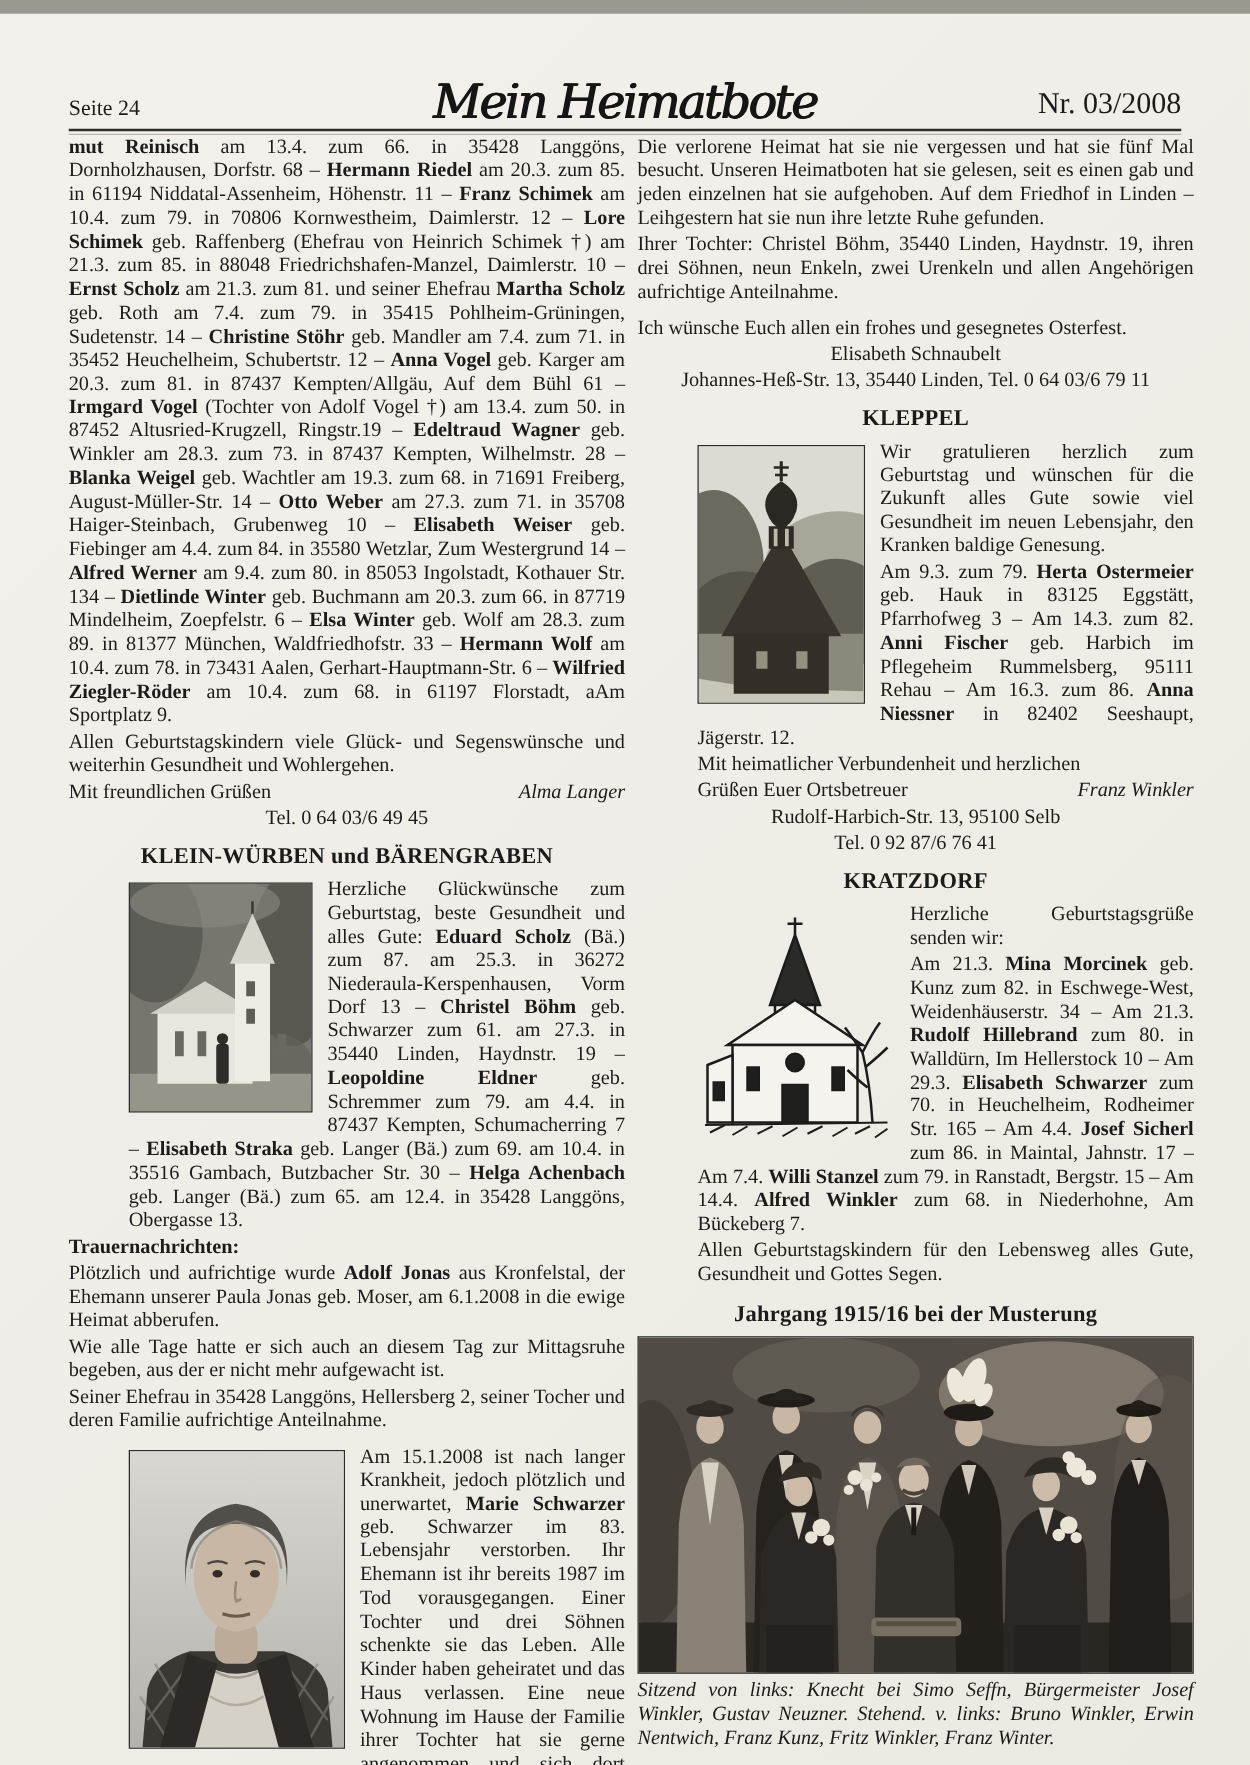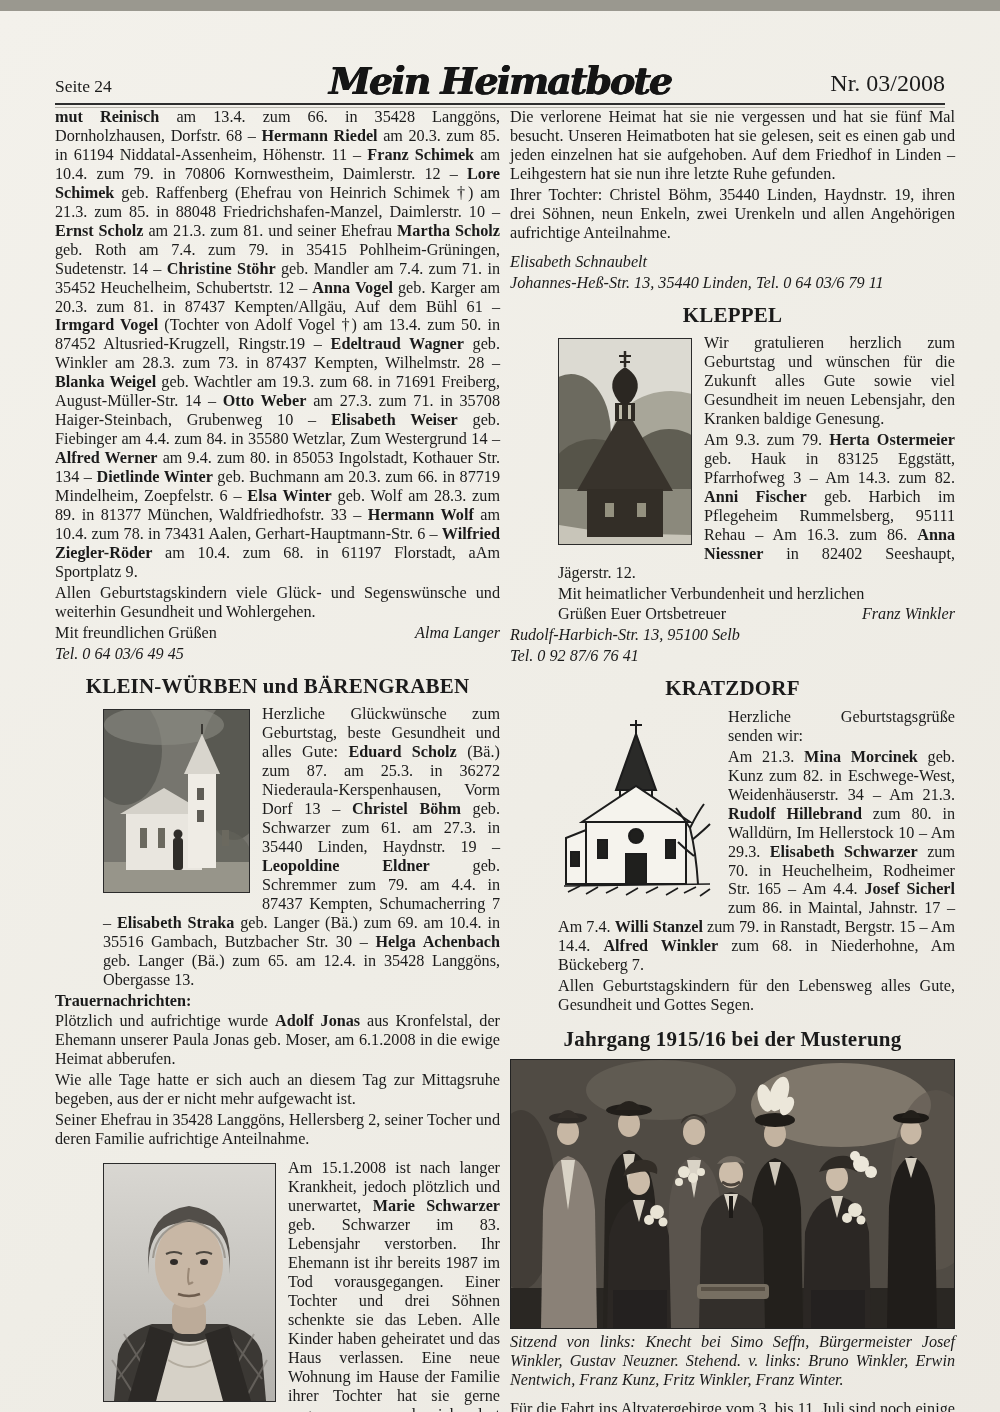--- a/index.html
+++ b/index.html
@@ -8,33 +8,33 @@
     background:linear-gradient(135deg,#f3f1eb 0%,#efede6 55%,#ece9e2 100%);
     font-family:"Liberation Serif","DejaVu Serif",serif;color:#1b1b1b;overflow:hidden;
   }
   
   .header{position:absolute;left:55px;right:55px;top:36px;height:56px;border-bottom:2px solid #2d2d2d;}
   .header::after{content:"";position:absolute;left:0;right:0;bottom:-5px;border-bottom:1px solid #b8b5ad;}
   .page-label{position:absolute;left:0;bottom:6px;font-size:17.5px;}
   .issue-label{position:absolute;right:0;bottom:6px;font-size:24px;}
   .masthead{
     position:absolute;left:0;right:0;bottom:0px;text-align:center;
-    font-family:"DejaVu Serif",serif;font-weight:bold;font-style:italic;
+    font-family:"DejaVu Serif",serif;font-weight:normal;font-style:italic;
     font-size:38px;letter-spacing:-2px;color:#151515;
     text-shadow:0.6px 0 0 #151515, -0.4px 0 0 #151515;
   }
   
   .columns{position:absolute;top:97px;left:55px;width:900px;display:flex;gap:10px;align-items:flex-start;}
   .col{width:445px;font-size:16.2px;line-height:1.17;text-align:justify;}
   .col p{margin:0 0 2px 0;}
   .spacer-s{height:8px;}
-  h3.sec{font-size:21px;text-align:center;margin:10px 0 7px 0;font-weight:bold;letter-spacing:.2px;}
+  h3.sec{font-size:18px;text-align:center;margin:10px 0 7px 0;font-weight:bold;letter-spacing:.2px;}
   .bold-line{font-weight:bold;margin-top:8px;}
   .sig{font-style:italic;float:right;}
-  .right-it{text-align:left;font-style:italic;}
+  .right-it{text-align:center;}
   .caption{font-style:italic;margin-top:4px;}
   
   .ph{float:left;border:1px solid #2b2b2b;margin:4px 12px 4px 0;background:#ddd;}
   .flowfix{overflow:visible;padding-left:48px;}
   .groupphoto{display:block;border:1px solid #222;margin:2px 0 4px 0;}
   .clear{clear:both;}
 </style>
 </head>
 <body>
 
@@ -138,20 +138,21 @@
 
         <div class="clear"></div>
       </div>
     </div>
 
     <div class="col">
 
       <p>Die verlorene Heimat hat sie nie vergessen und hat sie fünf Mal besucht. Unseren Heimatboten hat sie gelesen, seit es einen gab und jeden einzelnen hat sie aufgehoben. Auf dem Friedhof in Linden – Leihgestern hat sie nun ihre letzte Ruhe gefunden.</p>
       <p>Ihrer Tochter: Christel Böhm, 35440 Linden, Haydnstr. 19, ihren drei Söhnen, neun Enkeln, zwei Urenkeln und allen Angehörigen aufrichtige Anteilnahme.</p>
       <div class="spacer-s"></div>
+      <p>Ich wünsche Euch allen ein frohes und gesegnetes Osterfest.</p>
       <p class="right-it">Elisabeth Schnaubelt</p>
       <p class="right-it">Johannes-Heß-Str. 13, 35440 Linden, Tel. 0 64 03/6 79 11</p>
 
       <h3 class="sec">KLEPPEL</h3>
 
       <div class="flowfix">
 
         <svg class="ph" width="132" height="205" viewBox="0 0 132 205">
           <rect width="132" height="205" fill="#dcdad2"></rect>
           <ellipse cx="112" cy="100" rx="60" ry="48" fill="#a8a699"></ellipse>

